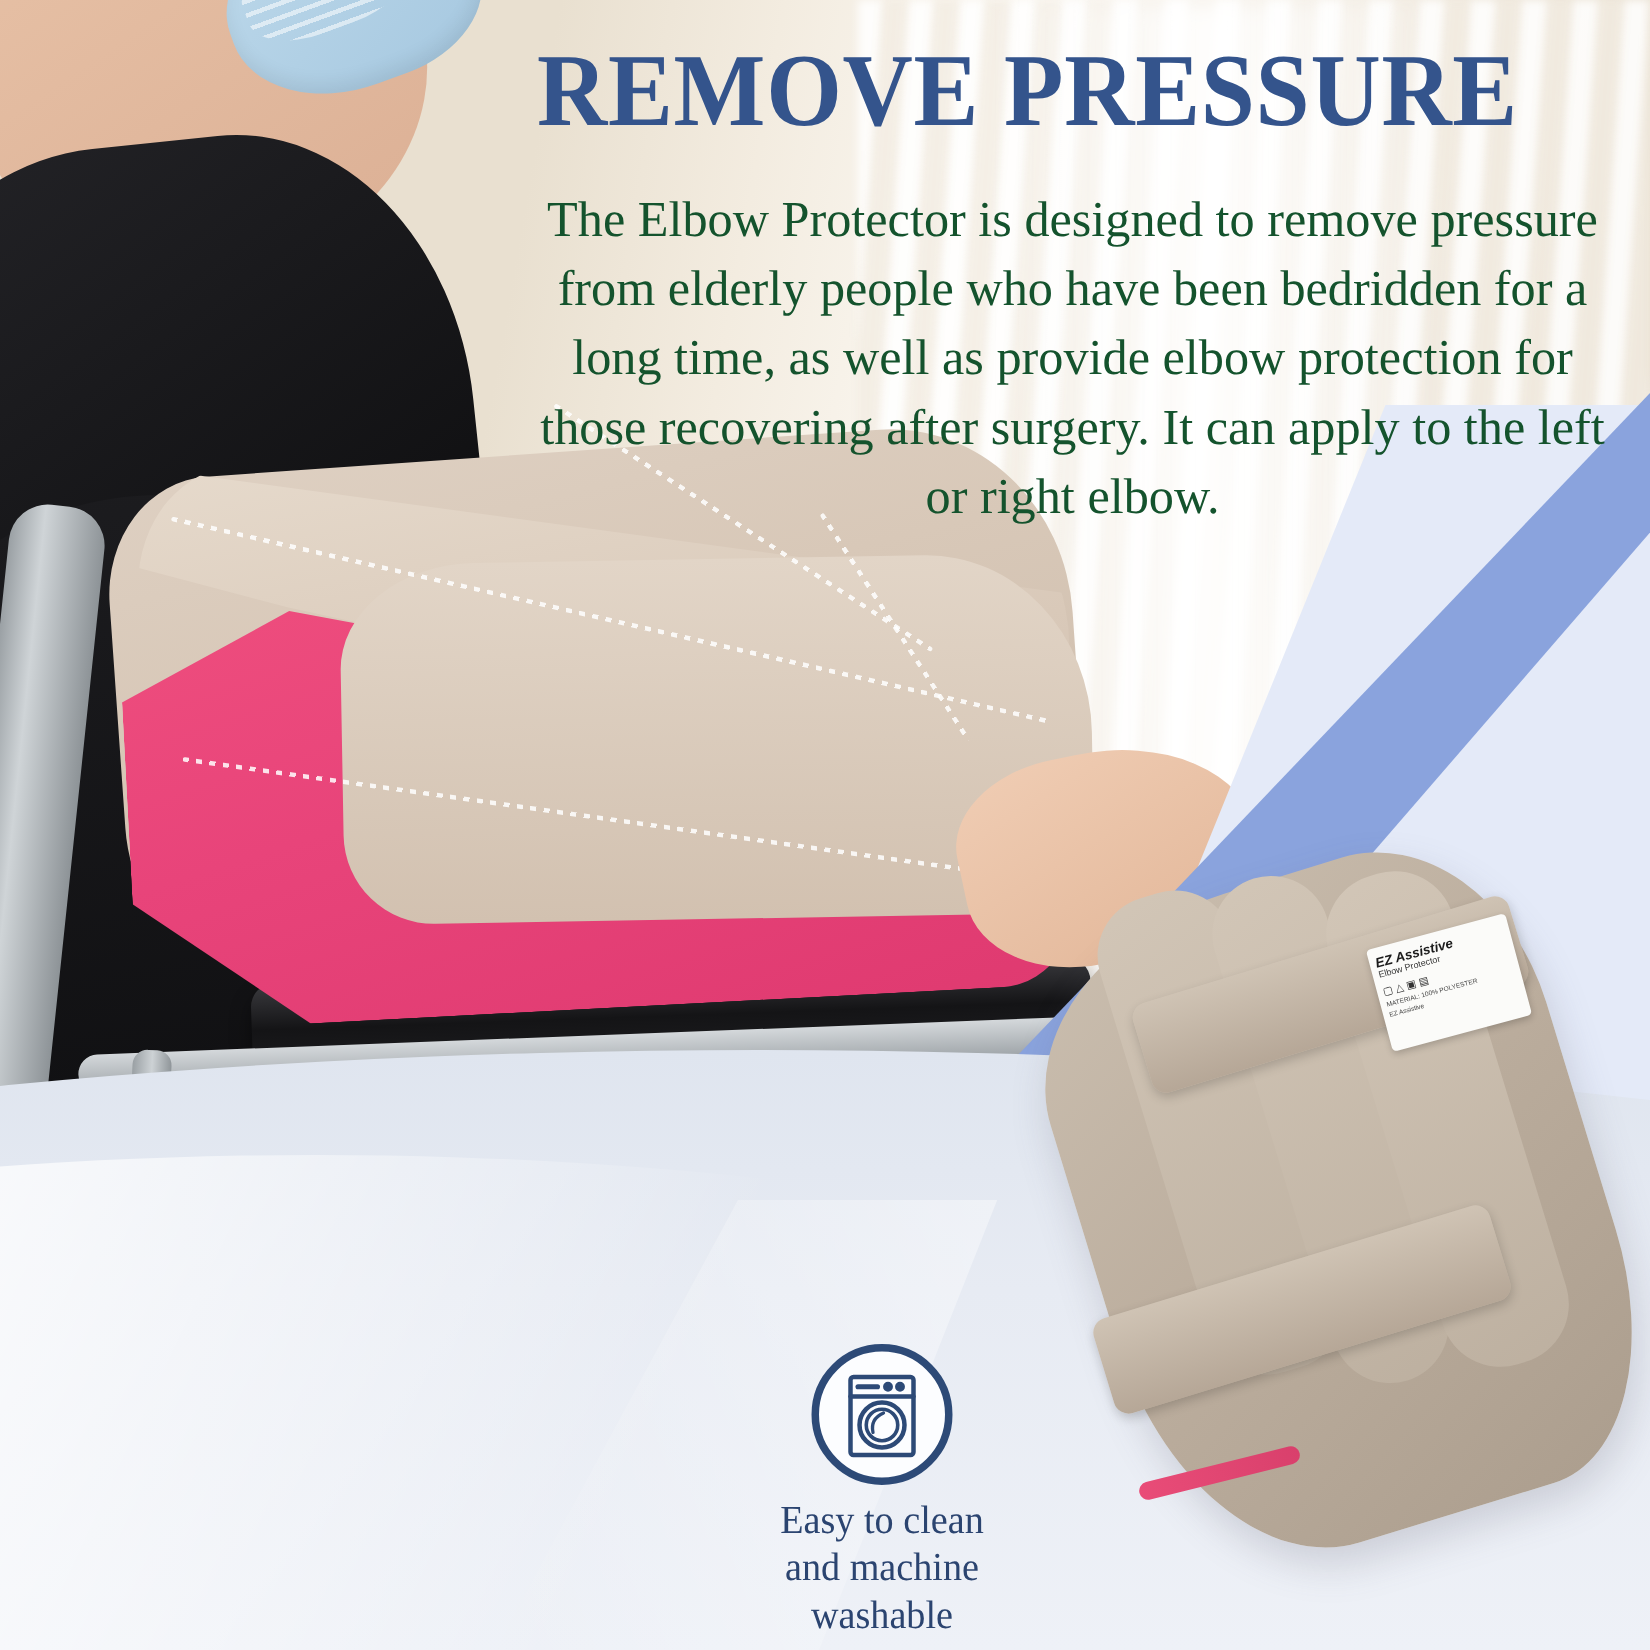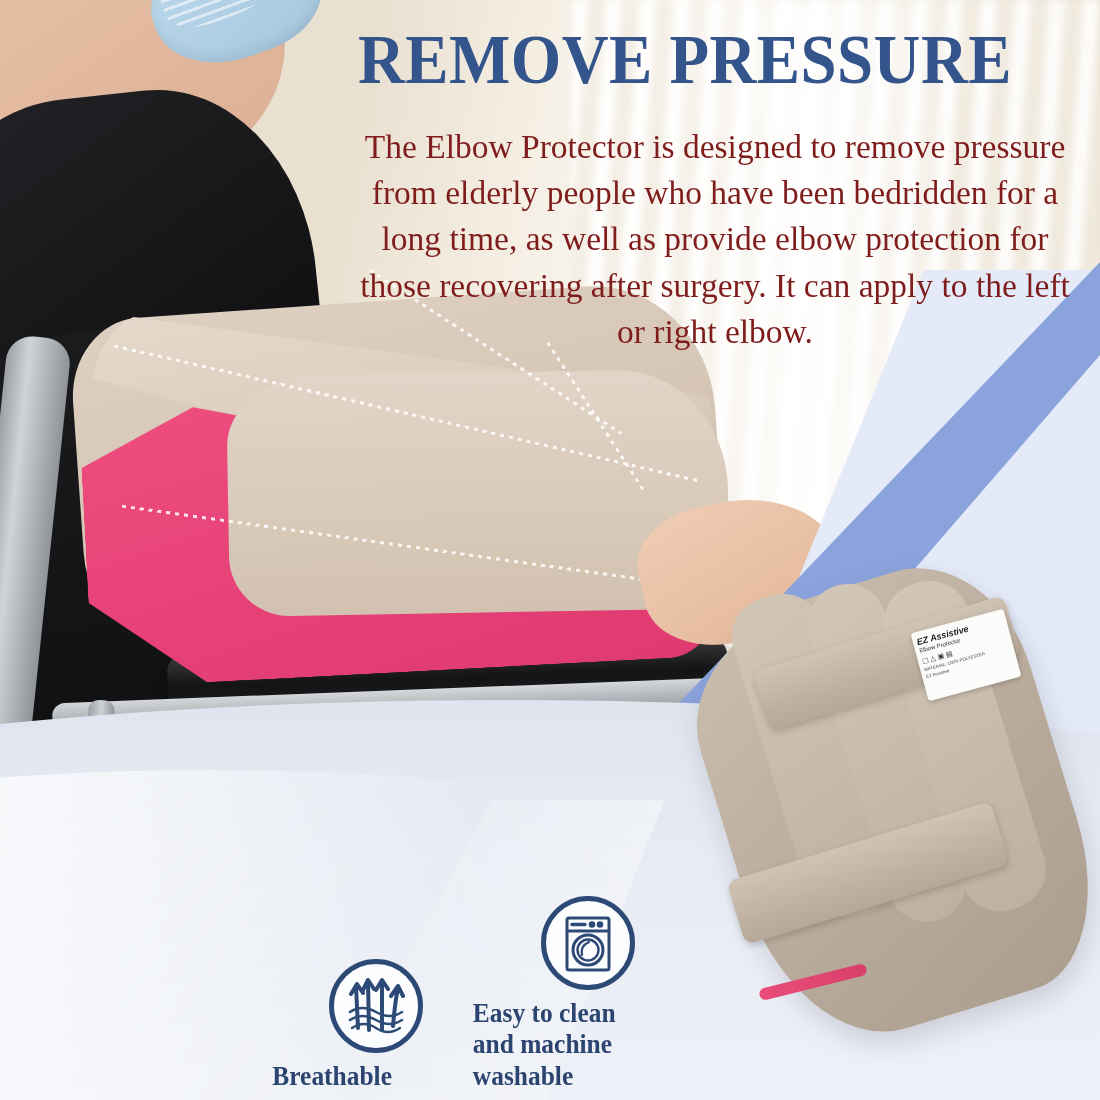--- a/index.html
+++ b/index.html
@@ -173,21 +173,21 @@
     font-weight:700; font-size:69px; line-height:1.0;
     letter-spacing:0.5px;
     color:#34548c;
     transform:scaleX(.94); transform-origin:center;
   }
   .subcopy {
     position:absolute; left:352px; top:124px; width:726px;
     text-align:center;
     font-family:"Liberation Serif", serif;
     font-size:33.5px; line-height:1.38;
-    color:#7f1d1d;
+    color:#14532d;
   }
 
   
   .product { position:absolute; left:716px; top:572px; width:376px; height:460px; }
   .prod-body {
     position:absolute; left:8px; top:10px; width:340px; height:440px;
     background:linear-gradient(150deg,#cbbfb0,#bcae9e 45%,#ab9d8d);
     border-radius:46% 30% 26% 34%/26% 30% 34% 40%;
     transform:rotate(-17deg);
     box-shadow:0 12px 26px rgba(90,90,110,.22);
@@ -218,21 +218,21 @@
   .lbl-tiny { font-family:"Liberation Sans",sans-serif; font-size:4.4px; color:#444; margin-top:2px; line-height:1.3; }
   .prod-pinkedge {
     position:absolute; left:42px; top:404px; width:110px; height:12px;
     background:linear-gradient(90deg,#e8days,#e4traced);
     background:linear-gradient(90deg,#e94c78,#d9406c);
     border-radius:6px; transform:rotate(-14deg);
   }
 
   
   .features { position:absolute; left:0; bottom:8px; width:720px; height:210px; }
-  .feature { position:absolute; text-align:left;font-weight:bold; }
+  .feature { position:absolute; text-align:center; }
   .f1 { left:42px; bottom:0; width:250px; }
   .f2 { left:268px; bottom:0; width:215px; }
   .f3 { left:468px; bottom:0; width:240px; }
   .icon-circle {
     width:98px; height:98px; margin:0 auto 8px;
     border:5px solid #2d4a77; border-radius:50%;
     background:#fcfdff;
     display:flex; align-items:center; justify-content:center;
   }
   .f2 .icon-circle, .f3 .icon-circle { width:94px; height:94px; }
@@ -308,34 +308,20 @@
         <span>▤</span>
       </div>
       <div class="lbl-tiny">MATERIAL: 100% POLYESTER</div>
       <div class="lbl-tiny">EZ Assistive</div>
     </div>
   </div>
 
   <div class="features">
 
 
-    <div class="feature f2">
-      <div class="icon-circle">
-        <svg width="68" height="68" viewBox="0 0 68 68" fill="none" stroke="#2d4a77" stroke-width="3.4" stroke-linecap="round" stroke-linejoin="round">
-          <path d="M8 40 Q20 32 34 40 T60 40" stroke-width="2.4"></path>
-          <path d="M8 48 Q20 40 34 48 T60 48" stroke-width="2.4"></path>
-          <path d="M10 56 Q22 48 34 56 T58 56" stroke-width="2.4"></path>
-          <path d="M16 56 L14 14 M9 22 L15 12 L21 21" stroke-width="4"></path>
-          <path d="M27 58 L26 10 M21 18 L26 8 L32 17" stroke-width="4"></path>
-          <path d="M40 58 L40 10 M34 18 L40 8 L46 17" stroke-width="4"></path>
-          <path d="M51 54 Q53 30 56 16 M49 24 L56 14 L61 24" stroke-width="4"></path>
-        </svg>
-      </div>
-      <div class="feature-label">Breathable</div>
-    </div>
 
     <div class="feature f3">
       <div class="icon-circle">
         <svg width="66" height="66" viewBox="0 0 66 66" fill="none" stroke="#2d4a77" stroke-width="3" stroke-linecap="round" stroke-linejoin="round">
           <rect x="12" y="8" width="42" height="52" rx="2"></rect>
           <path d="M12 21 L54 21"></path>
           <path d="M17 14.5 L30 14.5" stroke-width="3.4"></path>
           <circle cx="37" cy="14.5" r="1.8" fill="#2d4a77"></circle>
           <circle cx="45" cy="14.5" r="1.8" fill="#2d4a77"></circle>
           <circle cx="33" cy="40" r="15"></circle>

